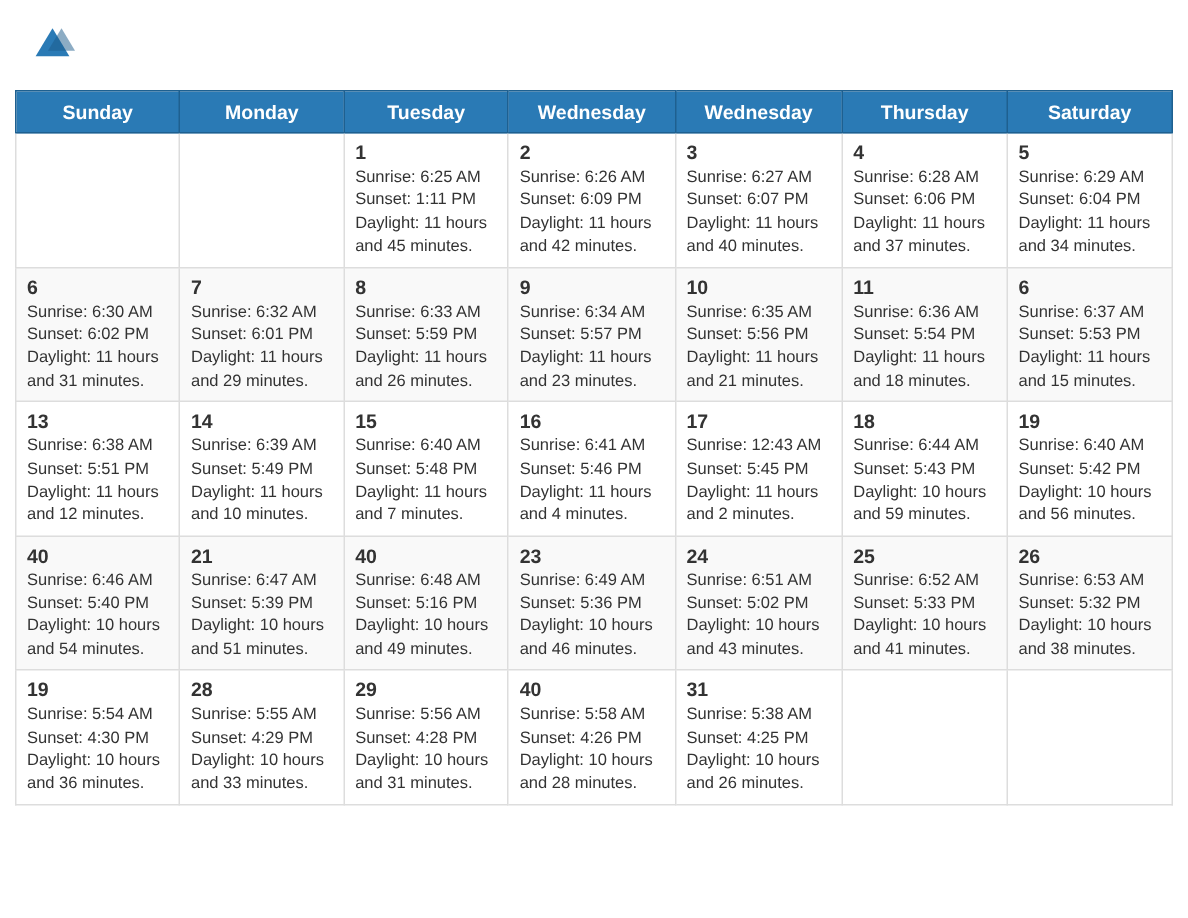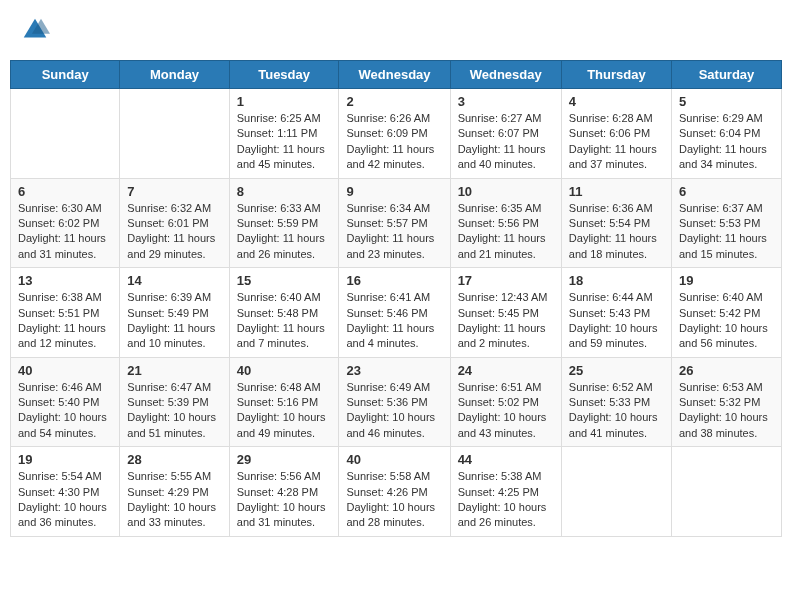--- a/index.html
+++ b/index.html
@@ -312,21 +312,21 @@
 Sunset: 4:28 PM
 Daylight: 10 hours and 31 minutes.</div>
         </td>
         <td>
           <span class="day-num">40</span>
           <div class="day-info">Sunrise: 5:58 AM
 Sunset: 4:26 PM
 Daylight: 10 hours and 28 minutes.</div>
         </td>
         <td>
-          <span class="day-num">44</span>
+          <span class="day-num">31</span>
           <div class="day-info">Sunrise: 5:38 AM
 Sunset: 4:25 PM
 Daylight: 10 hours and 26 minutes.</div>
         </td>
         <td class="empty-cell"></td>
         <td class="empty-cell"></td>
       </tr>
     </tbody>
 </table>
 

